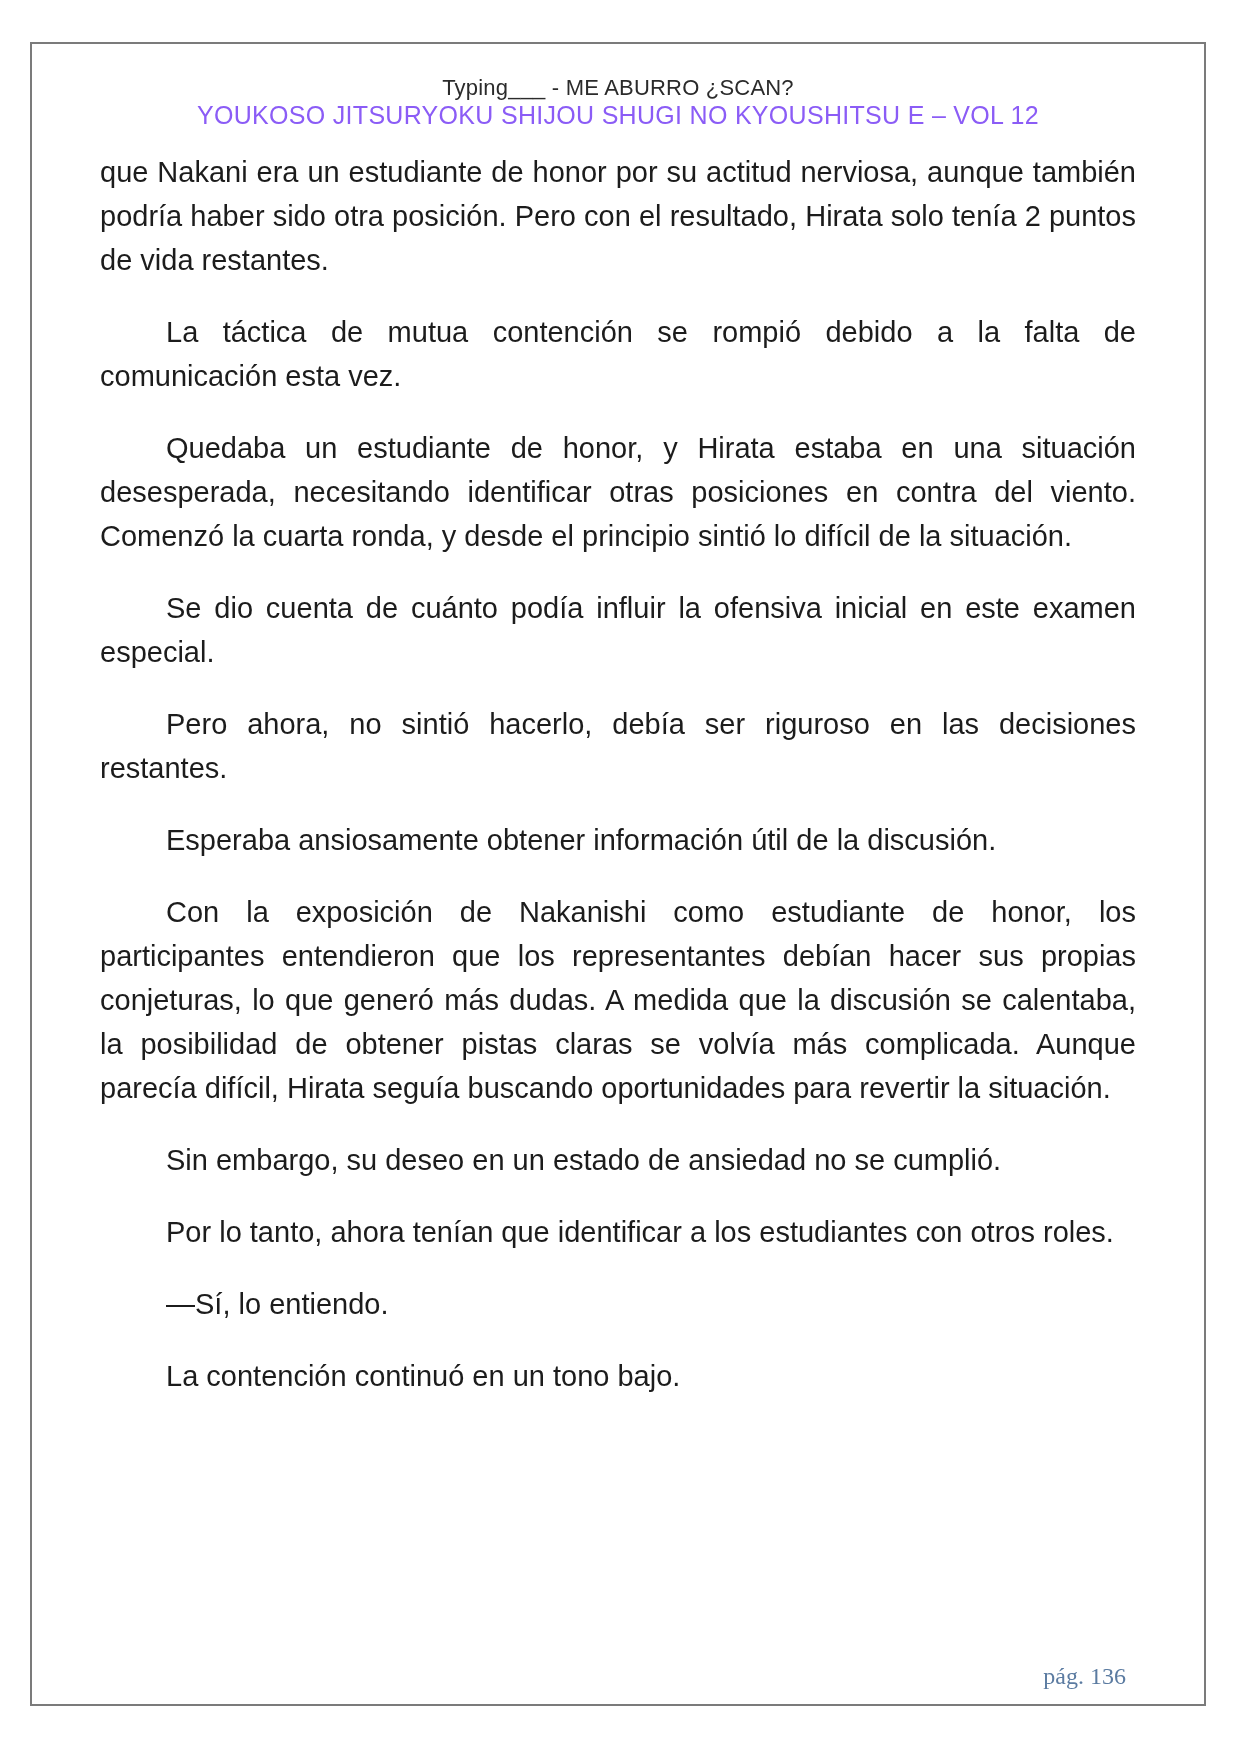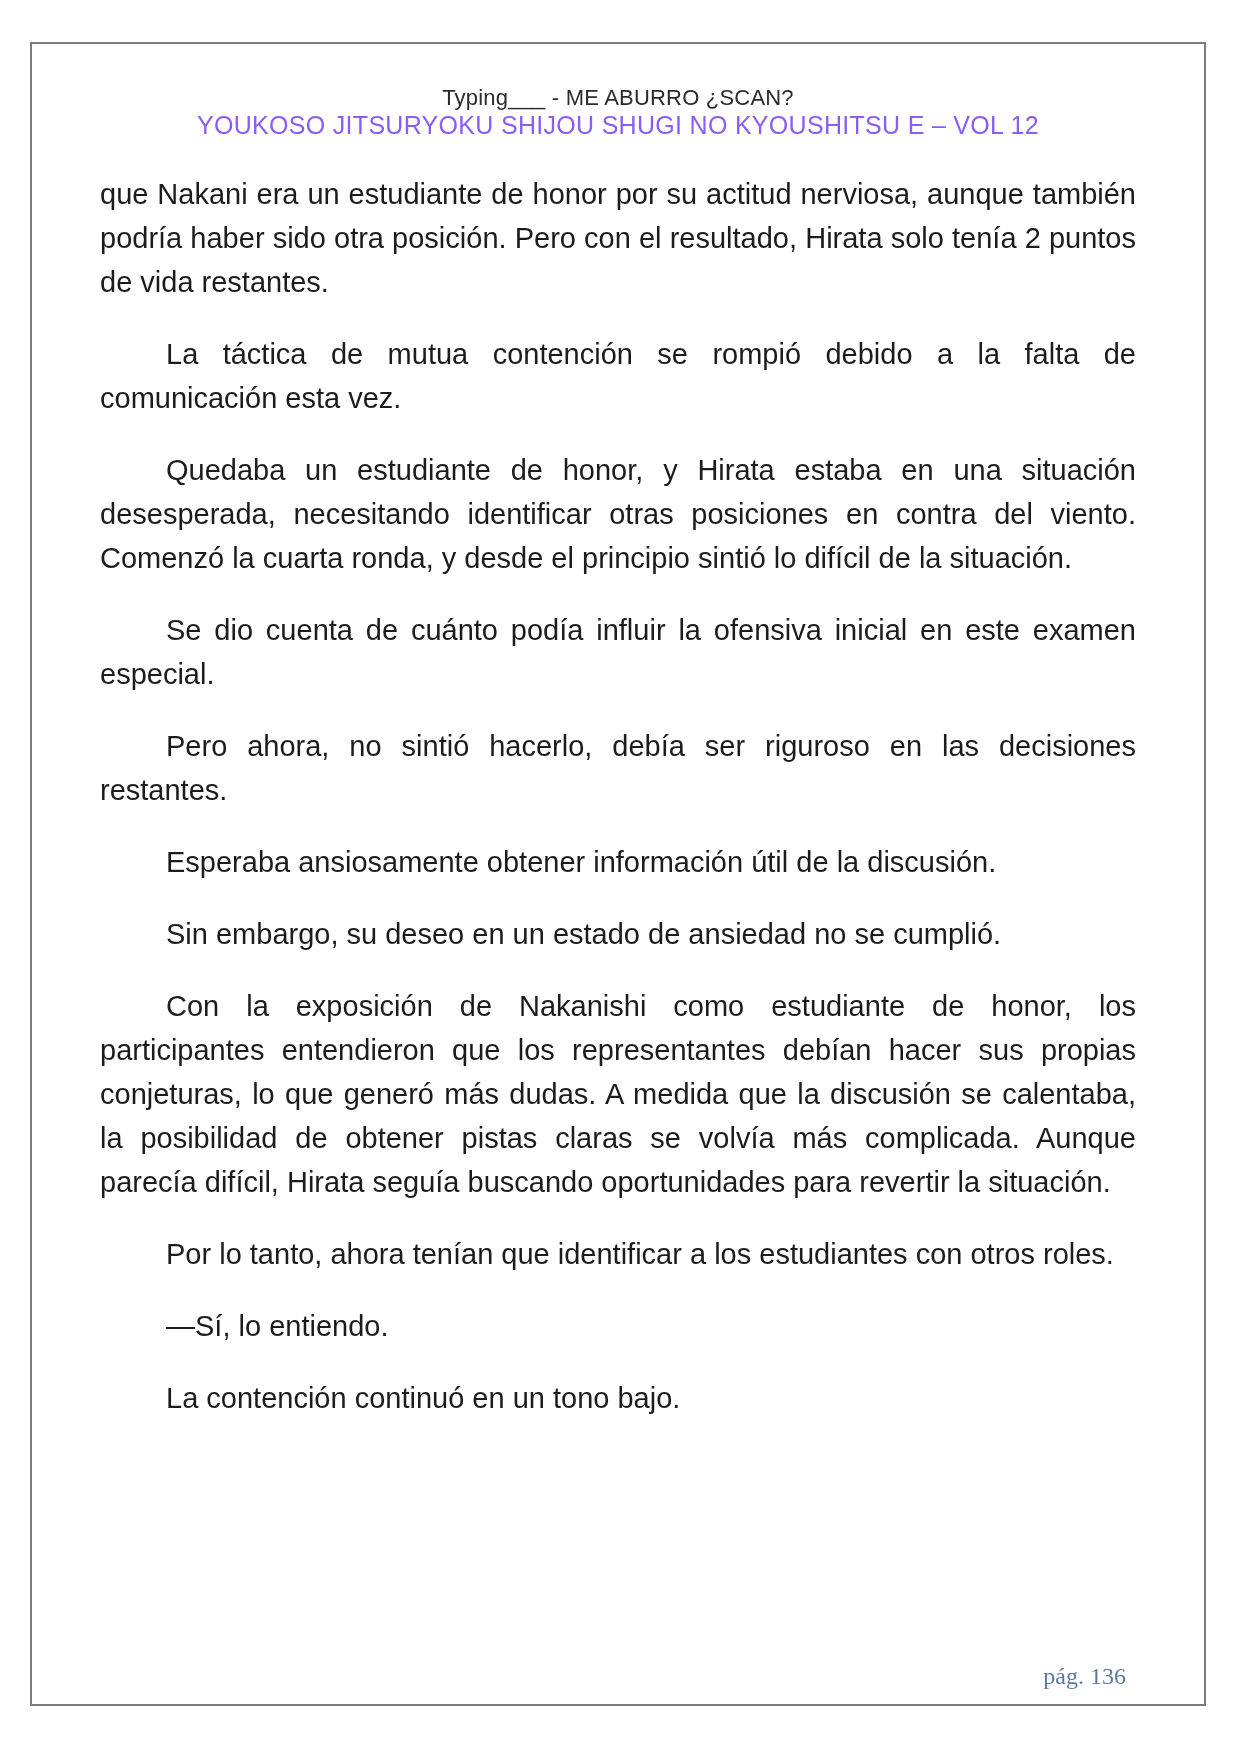--- a/index.html
+++ b/index.html
@@ -21,21 +21,21 @@
 
   .page {
     position: absolute;
     left: 30px;
     top: 42px;
     width: 1176px;
     height: 1664px;
     box-sizing: border-box;
     border: 2px solid #7b7b7b;
     background: #ffffff;
-    padding: 40px 68px 0 68px;
+    padding: 30px 68px 0 68px;
   }
 
   .page-header {
     text-align: center;
   }
 
   .header-title {
     font-size: 22px;
     line-height: 27px;
     color: #2b2b2b;
@@ -43,21 +43,21 @@
   }
 
   .header-subtitle {
     font-size: 25px;
     line-height: 29px;
     letter-spacing: 0.3px;
     
   }
 
   .content {
-    margin-top: 32px;
+    margin-top: 20px;
     font-size: 29px;
     line-height: 44px;
     color: #1c1c1c;
   }
 
   .content p {
     margin: 0 0 28px 0;
     text-align: justify;
   }
 
@@ -85,22 +85,22 @@
       <div class="header-subtitle" style="color: #8b5cf6;">YOUKOSO JITSURYOKU SHIJOU SHUGI NO KYOUSHITSU E – VOL 12</div>
     </div>
 
     <div class="content" id="paragraphs" style="color: rgb(28, 28, 28);">
         <p class="">que Nakani era un estudiante de honor por su actitud nerviosa, aunque también podría haber sido otra posición. Pero con el resultado, Hirata solo tenía 2 puntos de vida restantes.</p>
         <p class="indent">La táctica de mutua contención se rompió debido a la falta de comunicación esta vez.</p>
         <p class="indent">Quedaba un estudiante de honor, y Hirata estaba en una situación desesperada, necesitando identificar otras posiciones en contra del viento. Comenzó la cuarta ronda, y desde el principio sintió lo difícil de la situación.</p>
         <p class="indent">Se dio cuenta de cuánto podía influir la ofensiva inicial en este examen especial.</p>
         <p class="indent">Pero ahora, no sintió hacerlo, debía ser riguroso en las decisiones restantes.</p>
         <p class="indent">Esperaba ansiosamente obtener información útil de la discusión.</p>
+        <p class="indent">Con la exposición de Nakanishi como estudiante de honor, los participantes entendieron que los representantes debían hacer sus propias conjeturas, lo que generó más dudas. A medida que la discusión se calentaba, la posibilidad de obtener pistas claras se volvía más complicada. Aunque parecía difícil, Hirata seguía buscando oportunidades para revertir la situación.</p>
         <p class="indent">Sin embargo, su deseo en un estado de ansiedad no se cumplió.</p>
-        <p class="indent">Con la exposición de Nakanishi como estudiante de honor, los participantes entendieron que los representantes debían hacer sus propias conjeturas, lo que generó más dudas. A medida que la discusión se calentaba, la posibilidad de obtener pistas claras se volvía más complicada. Aunque parecía difícil, Hirata seguía buscando oportunidades para revertir la situación.</p>
         <p class="indent">Por lo tanto, ahora tenían que identificar a los estudiantes con otros roles.</p>
         <p class="indent">—Sí, lo entiendo.</p>
         <p class="indent">La contención continuó en un tono bajo.</p>
       </div>
 
     <div class="page-number" style="color: rgb(91, 123, 161);">pág. 136</div>
 
   </div>
 </div>
 

